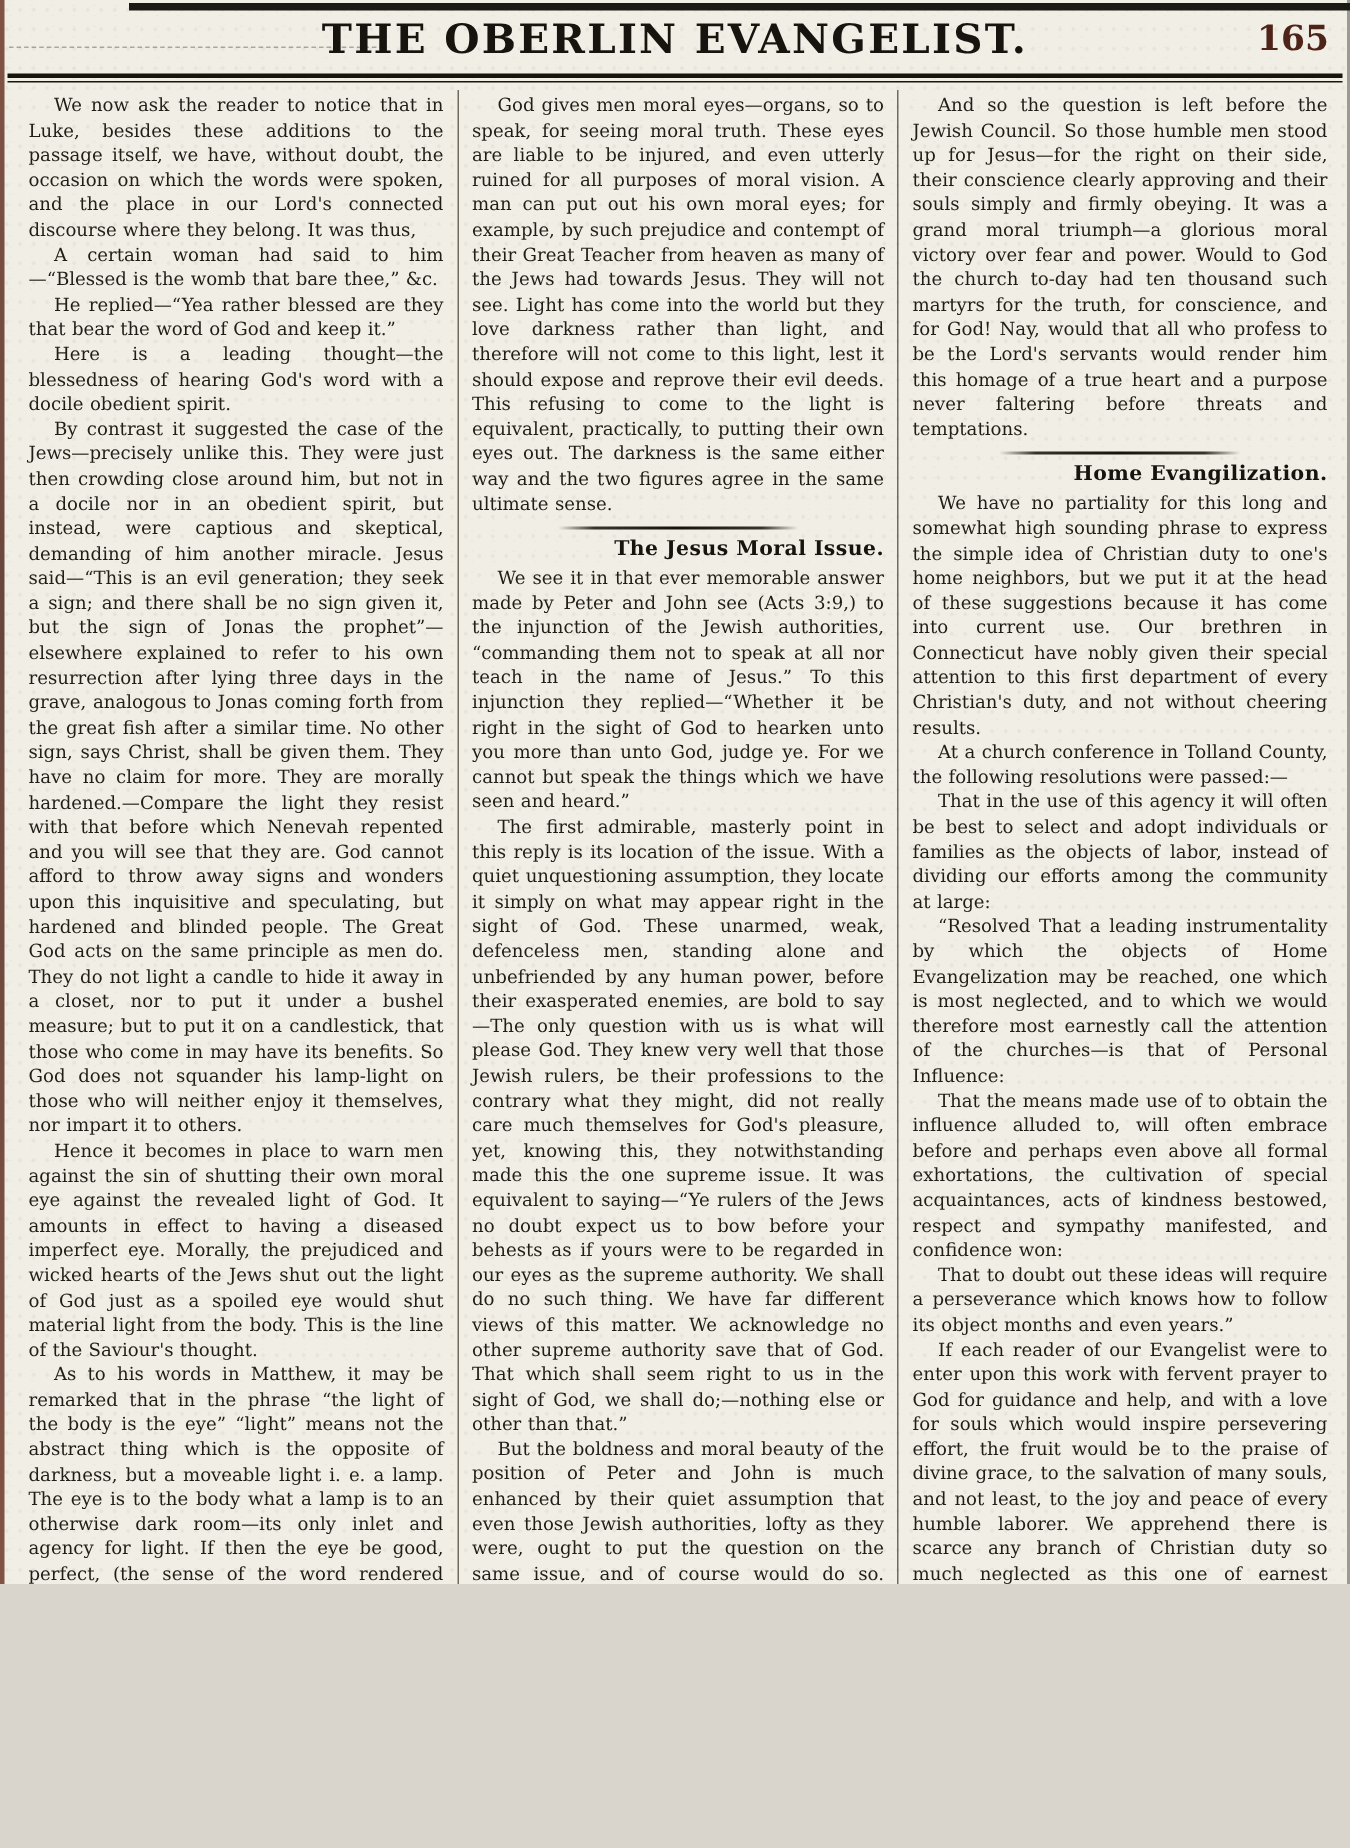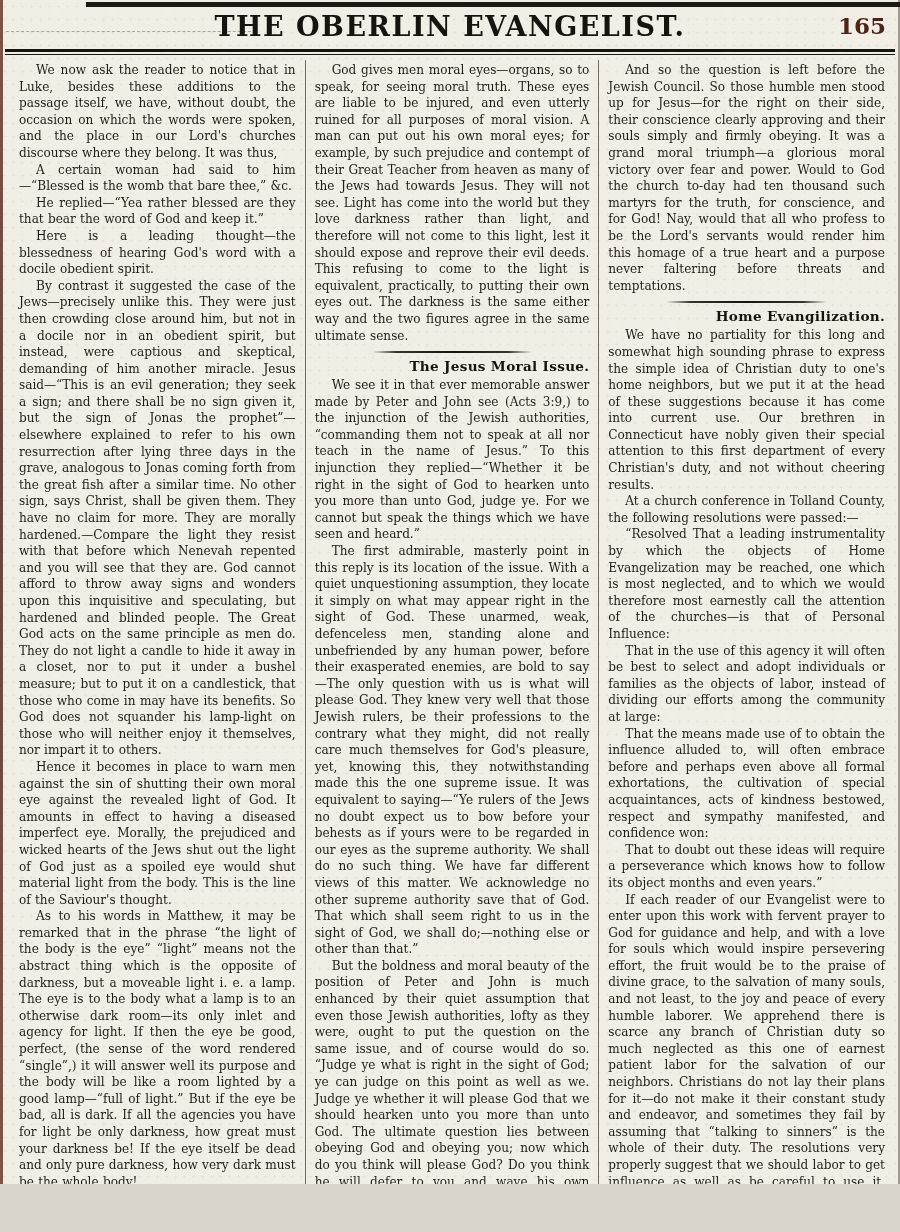--- a/index.html
+++ b/index.html
@@ -2,21 +2,21 @@
 <html><head>
 <meta charset="utf-8">
 <style>
   html,body { margin:0; padding:0; }
   body {
     width:900px; height:1232px;
     background:#d9d5cc;
     font-family:"DejaVu Serif","Liberation Serif",serif;
   }
   .page {
-    position:relative; width:900px; height:1184px; overflow:hidden;
+    position:relative; width:900px; height:1056px; overflow:hidden;
     background-color:#f1eee6;
     background-image:radial-gradient(rgba(60,50,35,0.05) 1px, transparent 1.2px),
                      radial-gradient(rgba(90,60,40,0.04) 1px, transparent 1.2px);
     background-size:9px 13px, 14px 7px;
     color:#211e18;
   }
   .left-edge {
     position:absolute; left:0; top:0; bottom:0; width:3px;
     background:linear-gradient(180deg,#6e3828,#4f281d 40%,#6e3828);
     opacity:.85;
@@ -79,21 +79,21 @@
 
   <header class="masthead">
     <h1>THE OBERLIN EVANGELIST.</h1>
     <span class="pagenum">165</span>
   </header>
   <div class="masthead-rule"></div>
 
   <main class="columns">
 
     <section class="col c1">
-      <p class="para">We now ask the reader to notice that in Luke, besides these additions to the passage itself, we have, without doubt, the occasion on which the words were spoken, and the place in our Lord's churches discourse where they belong.  It was thus,</p>
+      <p class="para">We now ask the reader to notice that in Luke, besides these additions to the passage itself, we have, without doubt, the occasion on which the words were spoken, and the place in our Lord's connected discourse where they belong.  It was thus,</p>
       <p class="para">A certain woman had said to him—“Blessed is the womb that bare thee,” &amp;c.</p>
       <p class="para">He replied—“Yea rather blessed are they that bear the word of God and keep it.”</p>
       <p class="para">Here is a leading thought—the blessedness of hearing God's word with a docile obedient spirit.</p>
       <p class="para">By contrast it suggested the case of the Jews—precisely unlike this.  They were just then crowding close around him, but not in a docile nor in an obedient spirit, but instead, were captious and skeptical, demanding of him another miracle.  Jesus said—“This is an evil generation; they seek a sign; and there shall be no sign given it, but the sign of Jonas the prophet”—elsewhere explained to refer to his own resurrection after lying three days in the grave, analogous to Jonas coming forth from the great fish after a similar time.  No other sign, says Christ, shall be given them.  They have no claim for more.  They are morally hardened.—Compare the light they resist with that before which Nenevah repented and you will see that they are. God cannot afford to throw away signs and wonders upon this inquisitive and speculating, but hardened and blinded people.  The Great God acts on the same principle as men do.  They do not light a candle to hide it away in a closet, nor to put it under a bushel measure; but to put it on a candlestick, that those who come in may have its benefits. So God does not squander his lamp-light on those who will neither enjoy it themselves, nor impart it to others.</p>
       <p class="para">Hence it becomes in place to warn men against the sin of shutting their own moral eye against the revealed light of God.  It amounts in effect to having a diseased imperfect eye.  Morally, the prejudiced and wicked hearts of the Jews shut out the light of God just as a spoiled eye would shut material light from the body.  This is the line of the Saviour's thought.</p>
       <p class="para">As to his words in Matthew, it may be remarked that in the phrase “the light of the body is the eye” “light” means not the abstract thing which is the opposite of darkness, but a moveable light i. e. a lamp.  The eye is to the body what a lamp is to an otherwise dark room—its only inlet and agency for light.  If then the eye be good, perfect, (the sense of the word rendered “single”,) it will answer well its purpose and the body will be like a room lighted by a good lamp—“full of light.”  But if the eye be bad, all is dark.  If all the agencies you have for light be only darkness, how great must your darkness be!  If the eye itself be dead and only pure darkness, how very dark must be the whole body!</p>
       <p class="para">Obviously the figure here is that of the eye in the body compared with a lamp in an otherwise dark room.</p>
 
     </section>
 
@@ -106,22 +106,22 @@
       <p class="para">But the boldness and moral beauty of the position of Peter and John is much enhanced by their quiet assumption that even those Jewish authorities, lofty as they were, ought to put the question on the same issue, and of course would do so.  “Judge ye what is right in the sight of God; ye can judge on this point as well as we.  Judge ye whether it will please God that we should hearken unto you more than unto God.  The ultimate question lies between obeying God and obeying you; now which do you think will please God?  Do you think he will defer to you and wave his own claims out of regard to your higher authority, or more important interests?”</p>
 
     </section>
 
     <section class="col c3">
       <p class="para">And so the question is left before the Jewish Council.  So those humble men stood up for Jesus—for the right on their side, their conscience clearly approving and their souls simply and firmly obeying.  It was a grand moral triumph—a glorious moral victory over fear and power.  Would to God the church to-day had ten thousand such martyrs for the truth, for conscience, and for God!  Nay, would that all who profess to be the Lord's servants would render him this homage of a true heart and a purpose never faltering before threats and temptations.</p>
       <div class="sec-divider"></div>
       <h2 class="sec-head">Home Evangilization.</h2>
       <p class="para">We have no partiality for this long and somewhat high sounding phrase to express the simple idea of Christian duty to one's home neighbors, but we put it at the head of these suggestions because it has come into current use.  Our brethren in Connecticut have nobly given their special attention to this first department of every Christian's duty, and not without cheering results.</p>
       <p class="para">At a church conference in Tolland County, the following resolutions were passed:—</p>
+      <p class="para">That in the use of this agency it will often be best to select and adopt individuals or families as the objects of labor, instead of dividing our efforts among the community at large:</p>
       <p class="para">“Resolved That a leading instrumentality by which the objects of Home Evangelization may be reached, one which is most neglected, and to which we would therefore most earnestly call the attention of the churches—is that of Personal Influence:</p>
-      <p class="para">That in the use of this agency it will often be best to select and adopt individuals or families as the objects of labor, instead of dividing our efforts among the community at large:</p>
       <p class="para">That the means made use of to obtain the influence alluded to, will often embrace before and perhaps even above all formal exhortations, the cultivation of special acquaintances, acts of kindness bestowed, respect and sympathy manifested, and confidence won:</p>
       <p class="para">That to doubt out these ideas will require a perseverance which knows how to follow its object months and even years.”</p>
       <p class="para">If each reader of our Evangelist were to enter upon this work with fervent prayer to God for guidance and help, and with a love for souls which would inspire persevering effort, the fruit would be to the praise of divine grace, to the salvation of many souls, and not least, to the joy and peace of every humble laborer.  We apprehend there is scarce any branch of Christian duty so much neglected as this one of earnest patient labor for the salvation of our neighbors.  Christians do not lay their plans for it—do not make it their constant study and endeavor, and sometimes they fail by assuming that “talking to sinners” is the whole of their duty.  The resolutions very properly suggest that we should labor to get influence as well as be careful to use it.  Kindness, personal attentions, all the elements of social power, should be cultivated, for the sake of being used to save the souls of our friends.  Why not?  Is not this the avowed object of our life?  Can life have any object nobler than this? Is there any other work that will pay better than this?  Will anything short of this or other than this meet the claims of redeeming grace or dying love?</p>
 
     </section>
 
   </main>
 </div>
 
 </body></html>

